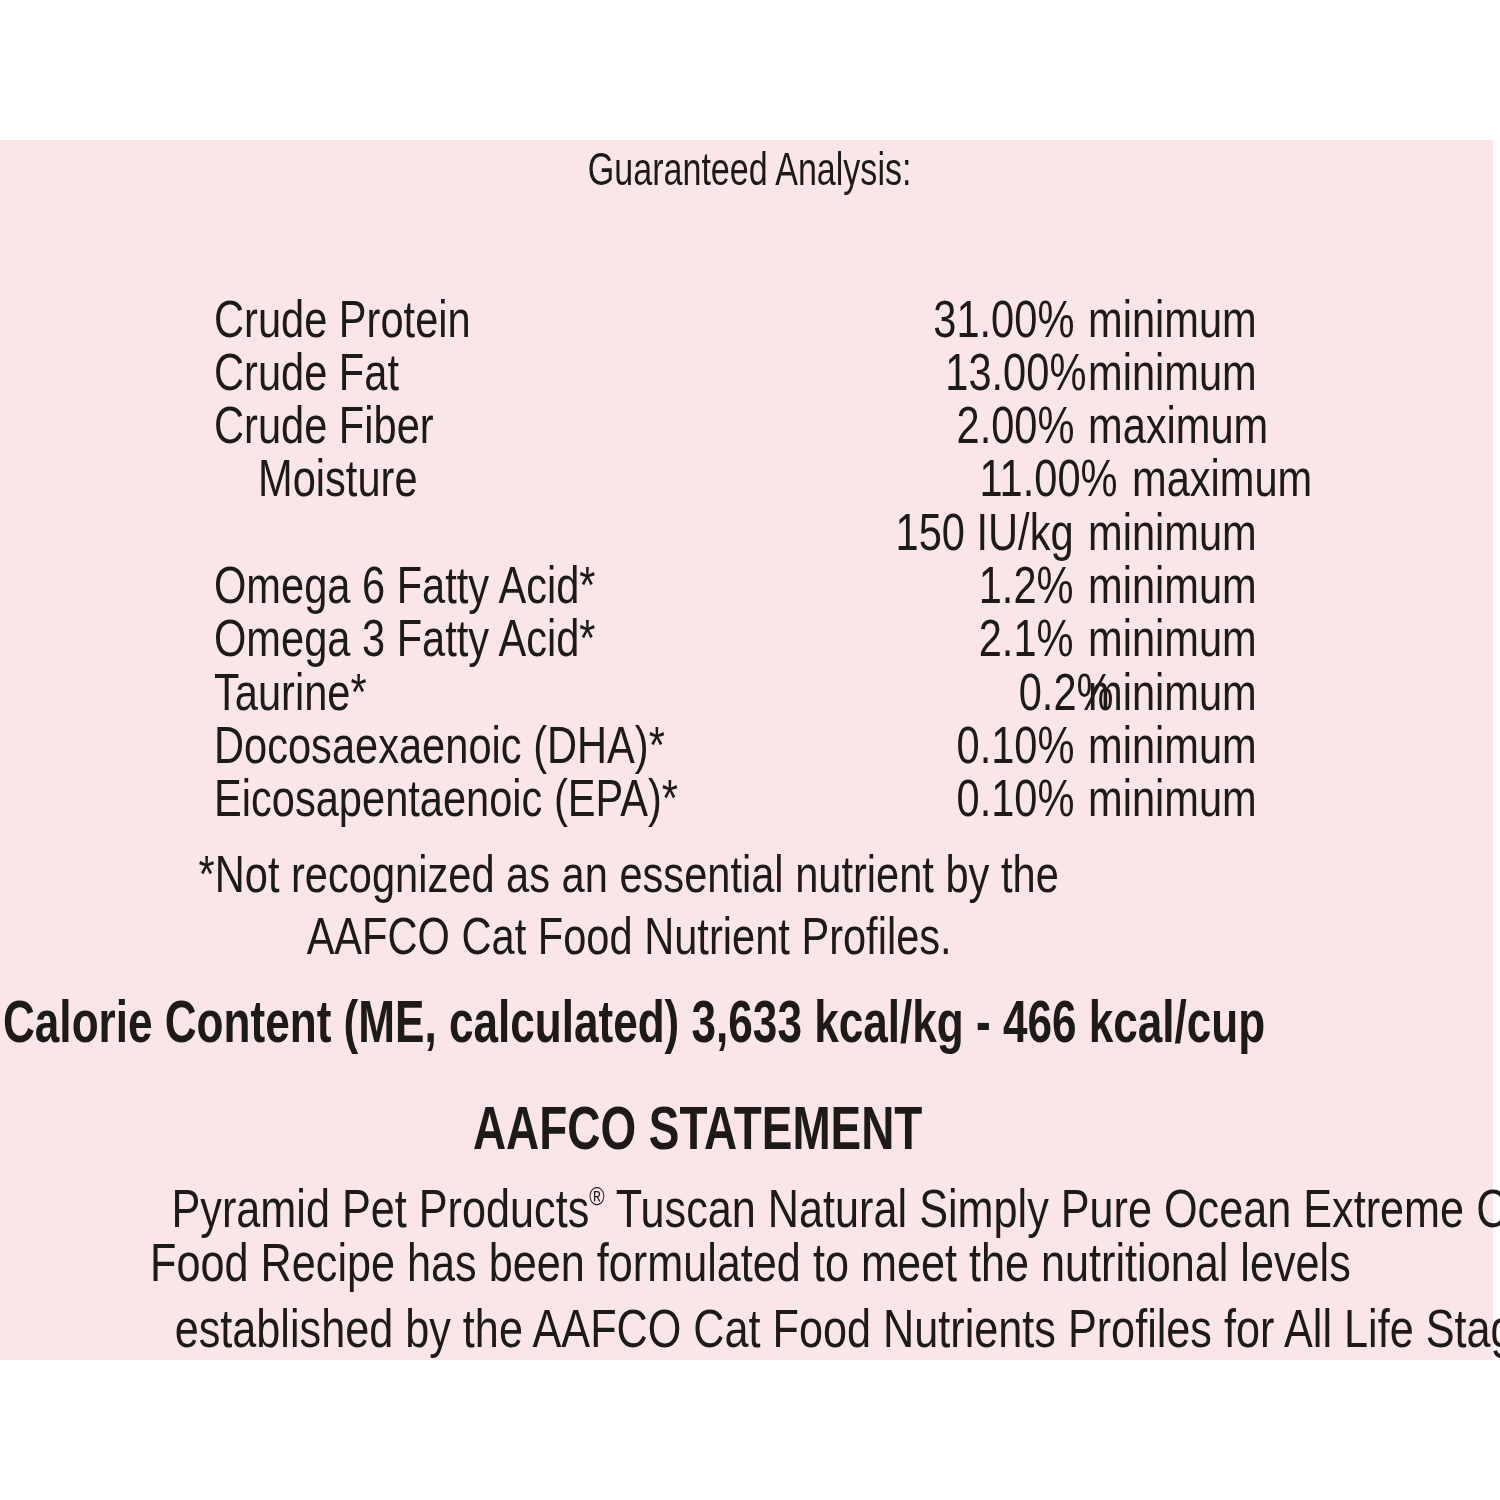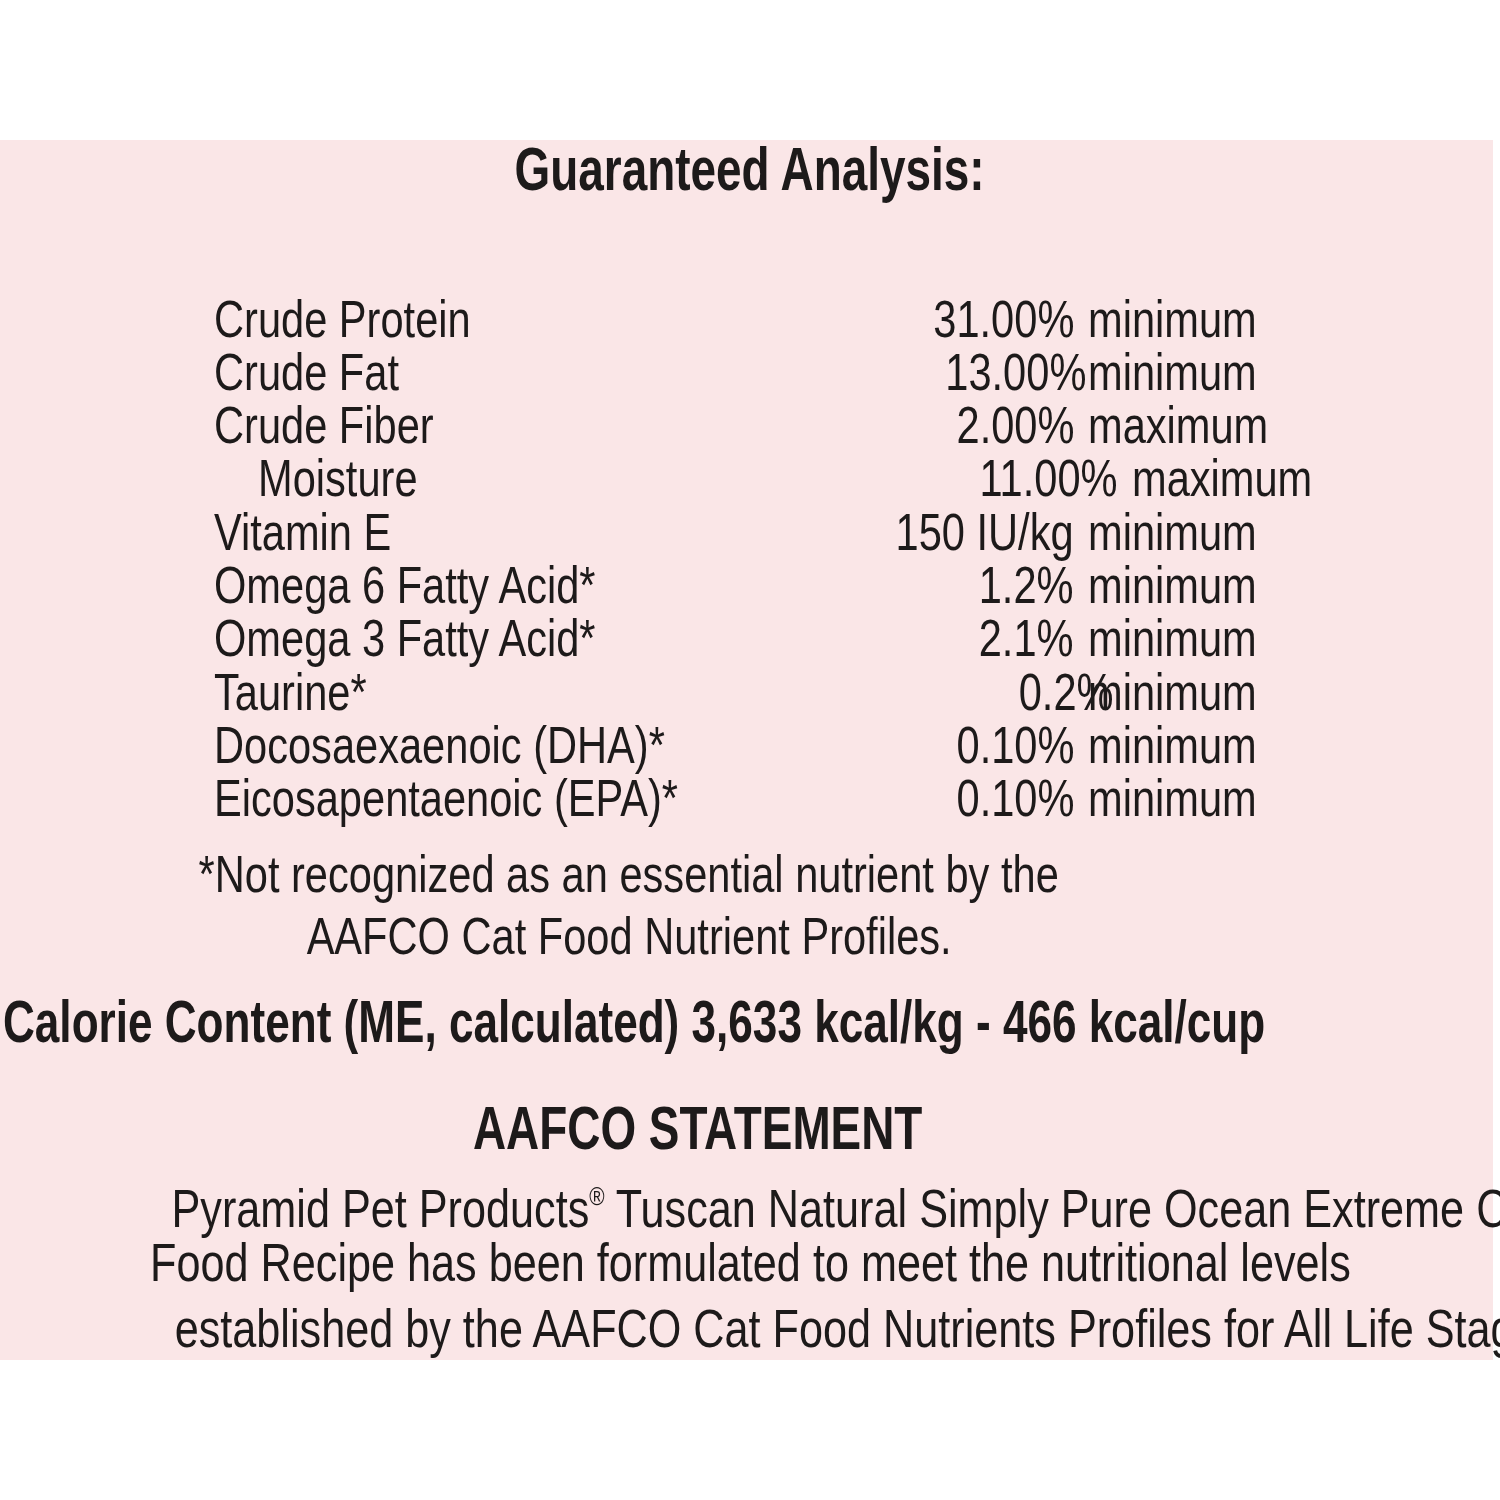--- a/index.html
+++ b/index.html
@@ -27,22 +27,22 @@
       display: inline-block;
       transform-origin: left center;
       white-space: nowrap;
     }
     .title {
       position: absolute;
       left: 0;
       width: 1500px;
       top: 138px;
       text-align: center;
-      font-weight: bold;
-      font-size: 62px;
+      font-weight: normal;
+      font-size: 46px;
       line-height: 62px;
     }
     .title .cond { transform: scaleX(0.74); transform-origin: center center; }
 
     .ga-table {
       position: absolute;
       left: 0;
       top: 0;
       width: 1500px;
     }
@@ -144,21 +144,20 @@
     <span class="ga-label"><span class="cond">Crude Fiber</span></span>
     <span class="ga-amount"><span class="cond">2.00%</span></span>
     <span class="ga-qual"><span class="cond">maximum</span></span>
   </div>
   <div class="ga-row" style="top:451px;margin-left:44px;">
     <span class="ga-label"><span class="cond">Moisture</span></span>
     <span class="ga-amount"><span class="cond">11.00%</span></span>
     <span class="ga-qual"><span class="cond">maximum</span></span>
   </div>
   <div class="ga-row" style="top:505px;">
-    <span class="ga-label"><span class="cond">Vitamin E</span></span>
     <span class="ga-amount"><span class="cond">150 IU/kg</span></span>
     <span class="ga-qual"><span class="cond">minimum</span></span>
   </div>
   <div class="ga-row" style="top:558px;">
     <span class="ga-label"><span class="cond">Omega 6 Fatty Acid*</span></span>
     <span class="ga-amount"><span class="cond">1.2%</span></span>
     <span class="ga-qual"><span class="cond">minimum</span></span>
   </div>
   <div class="ga-row" style="top:611px;">
     <span class="ga-label"><span class="cond">Omega 3 Fatty Acid*</span></span>

